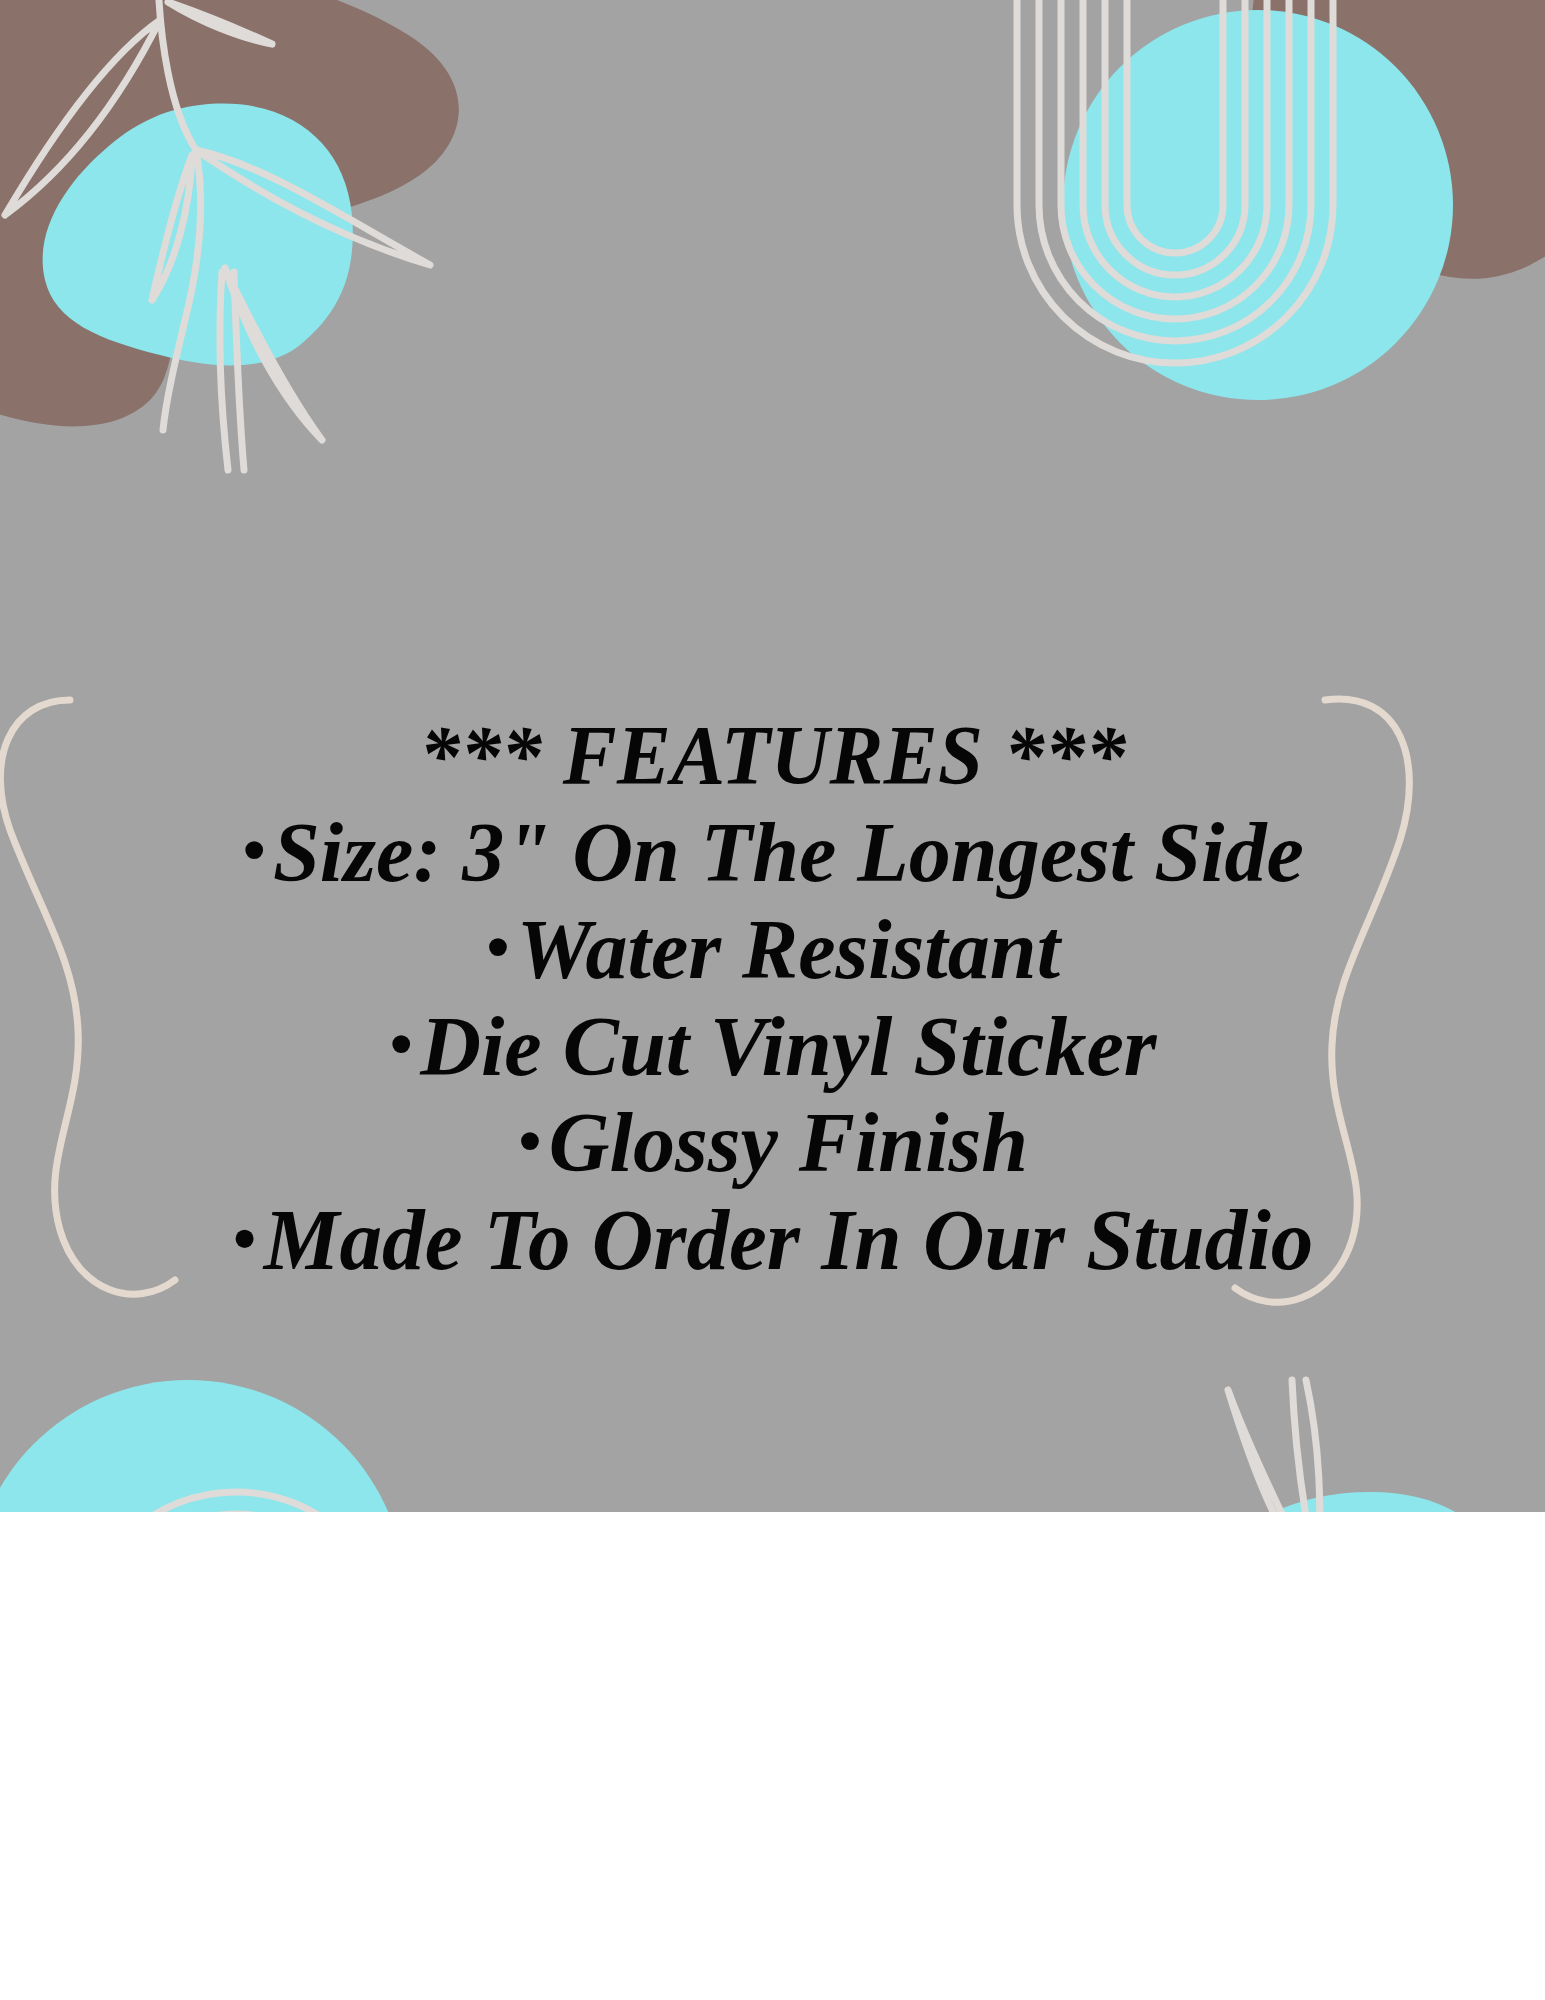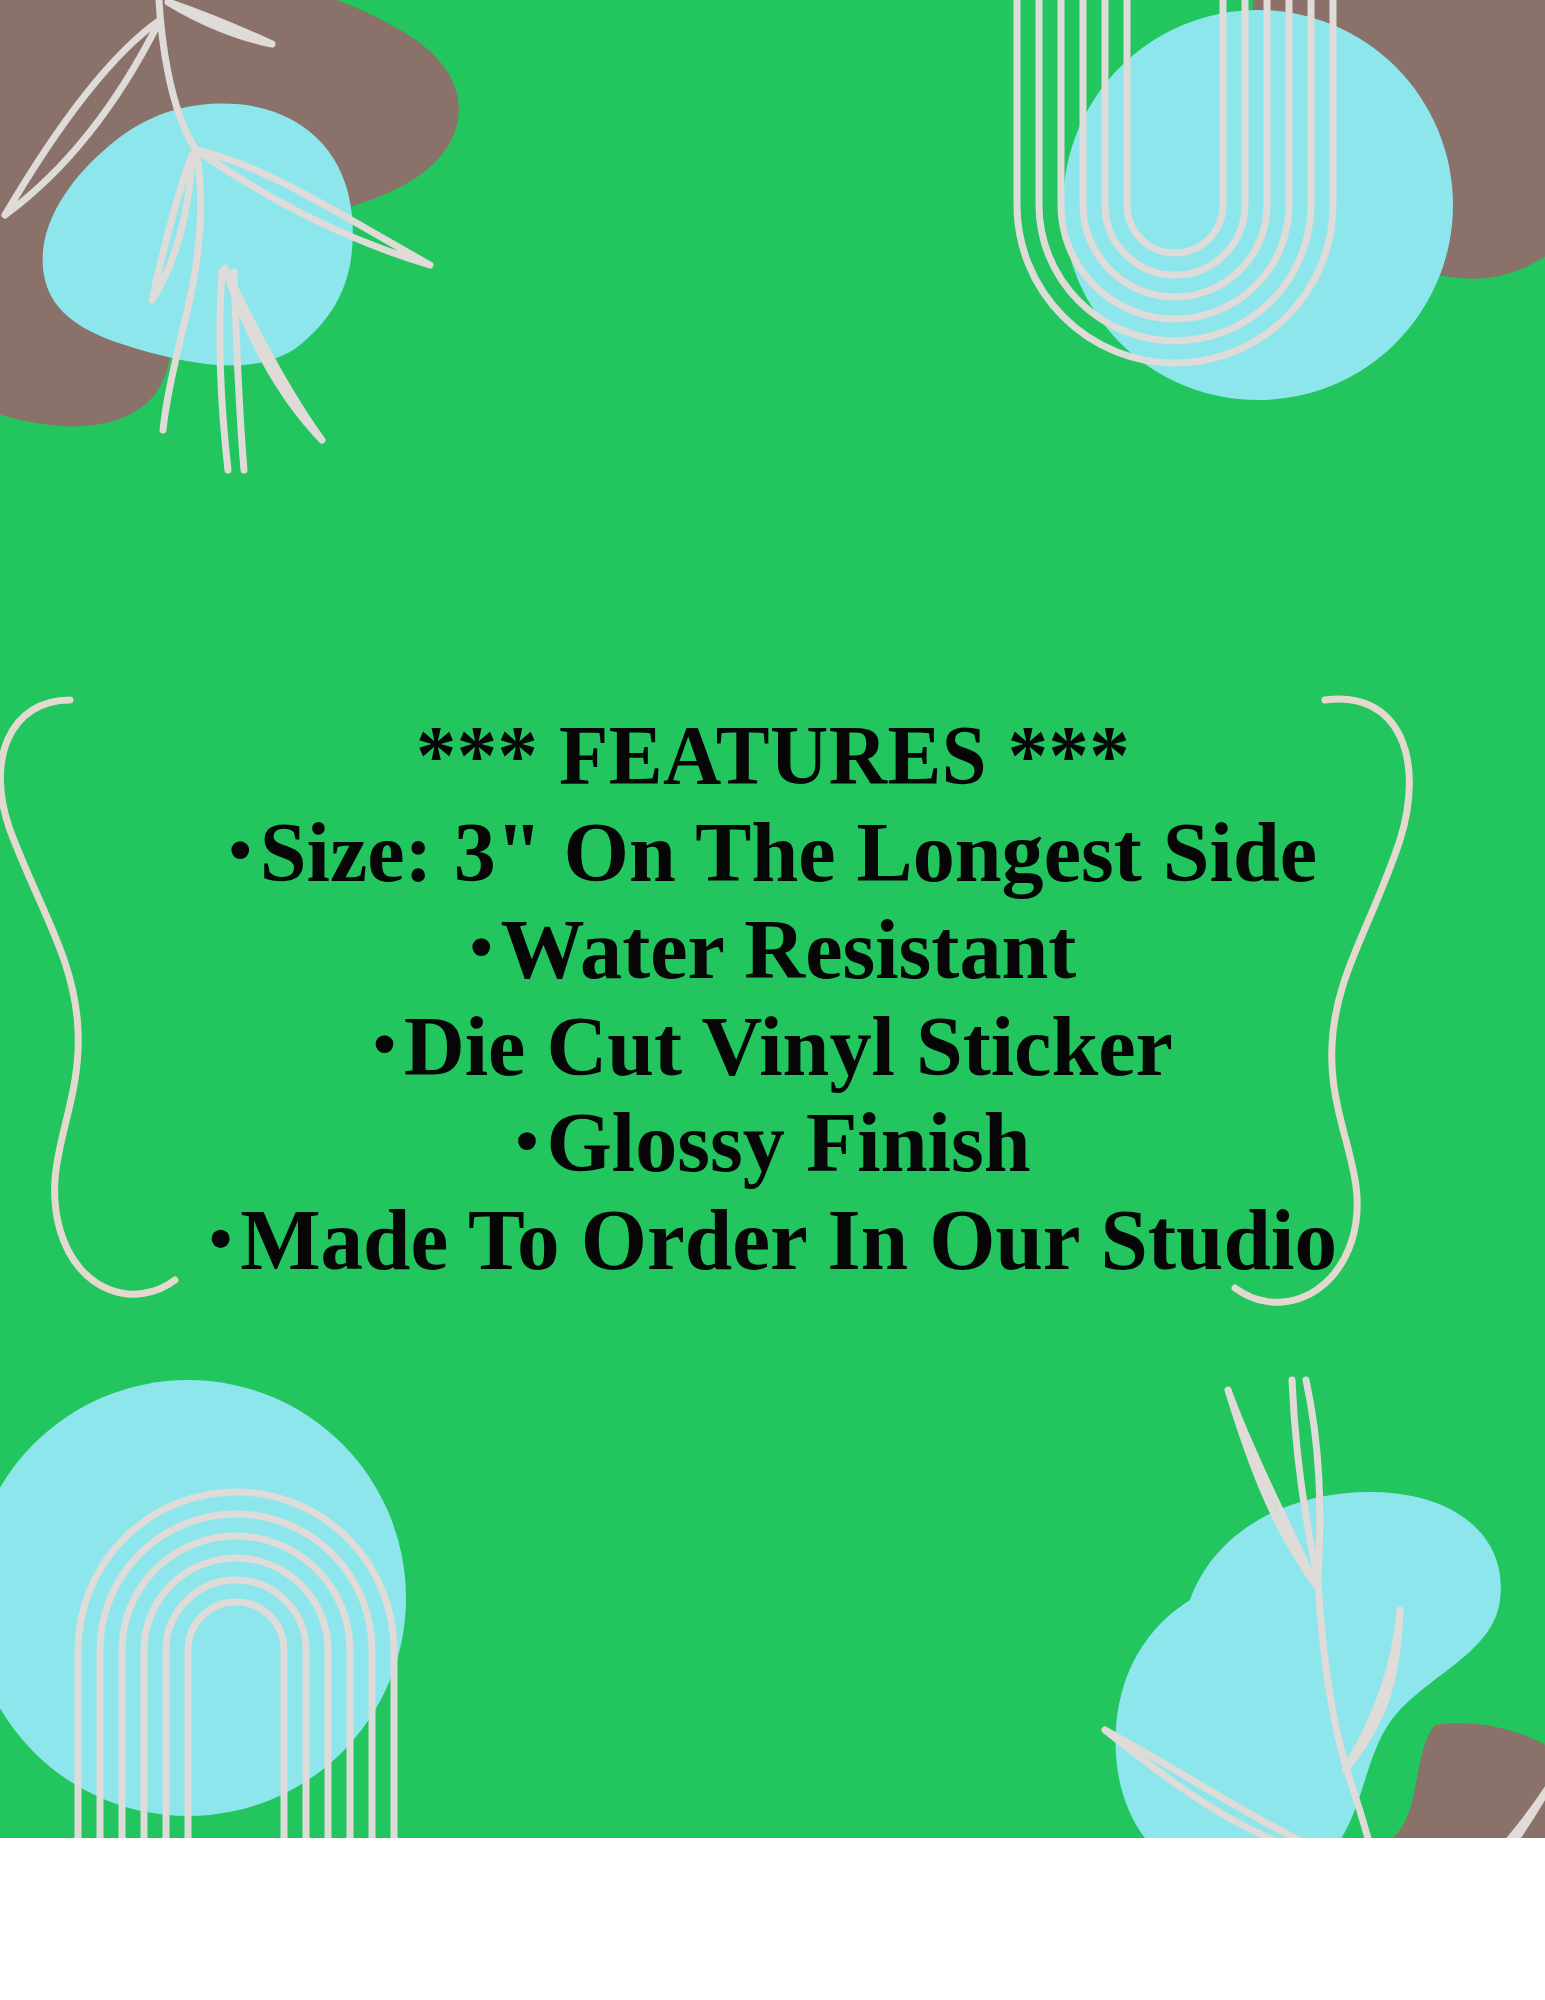--- a/index.html
+++ b/index.html
@@ -3,24 +3,25 @@
 <meta charset="utf-8">
 <style>
   html, body {
     margin: 0;
     padding: 0;
     background: #ffffff;
   }
   #page {
     position: relative;
     width: 1545px;
-    height: 1838px;
-    background: #22c55e;
+    height: 1512px;
+    background: #a3a3a3;
     overflow: hidden;
     font-family: "Liberation Serif", "DejaVu Serif", serif;
+    font-style: italic;
   }
 
   
   .deco-layer {
     position: absolute;
     inset: 0;
     width: 1545px;
     height: 2000px;
     pointer-events: none;
   }

